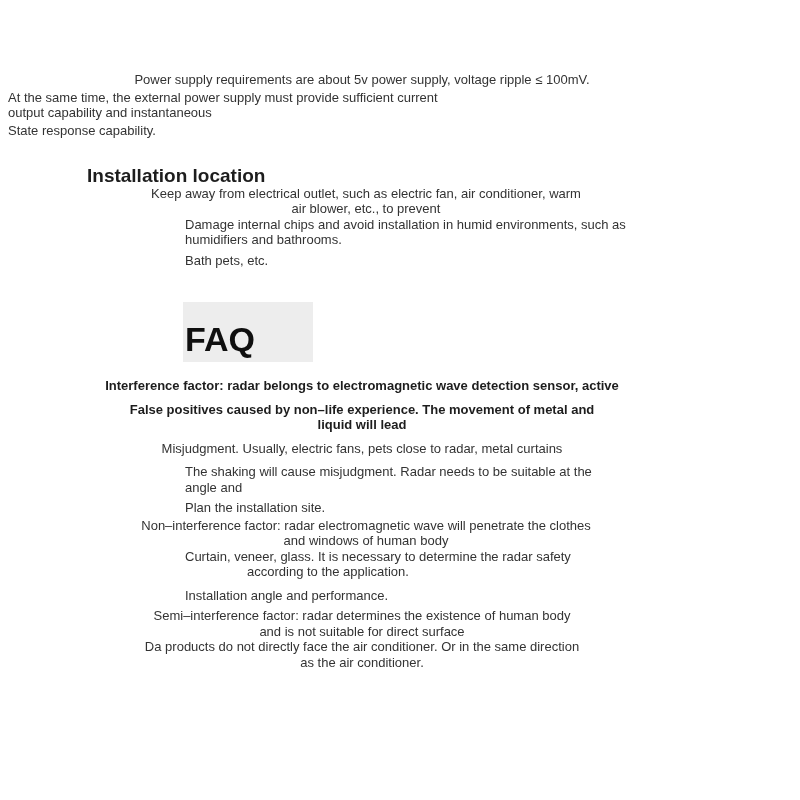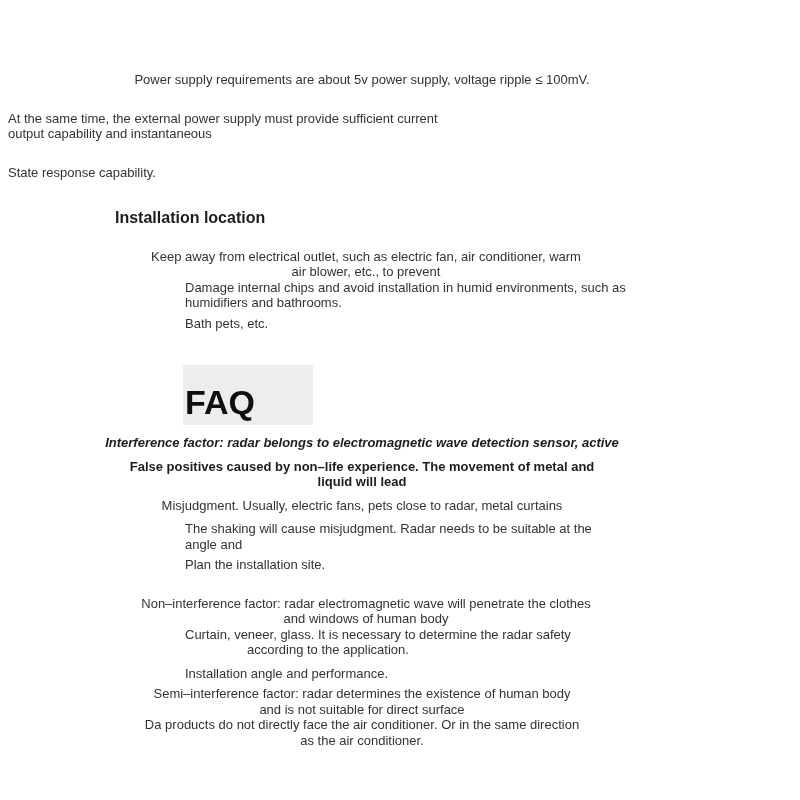--- a/index.html
+++ b/index.html
@@ -15,26 +15,26 @@
   .doc { width: 724px; padding-top: 72px; }
   .para { margin: 0; font-size: 13px; line-height: 15.5px; }
   .ln { display: block; white-space: nowrap; }
   .center { text-align: center; }
   .left { text-align: left; padding-left: 185px; }
   .bold { font-weight: bold; color: var(--bold-text, #1d1d1d); }
   .hang .ln:nth-child(2) { margin-left: 62px; }
   .g0  { margin-top: 0; }
   .g5  { margin-top: 5px; }
   .g6  { margin-top: 8px; }
-  .g7  { margin-top: 23px; padding-left: 8px; }
-  .g10 { margin-top: 10px; font-style: italic; }
+  .g7  { margin-top: 2px; padding-left: 8px; }
+  .g10 { margin-top: 16px; }
   .section-heading {
     margin: 30px 0 0;
-    padding-left: 115px;
-    font-size: 16px;
+    padding-left: 87px;
+    font-size: 19px;
     line-height: 15.5px;
     font-weight: bold;
     color: var(--bold-text, #1d1d1d);
   }
   .faq-wrap { margin: 34px 0 0 183px; line-height: 1; }
   .faq-text {
     display: inline-block;
     font-size: 34px;
     font-weight: bold;
     color: #0f0f0f;

